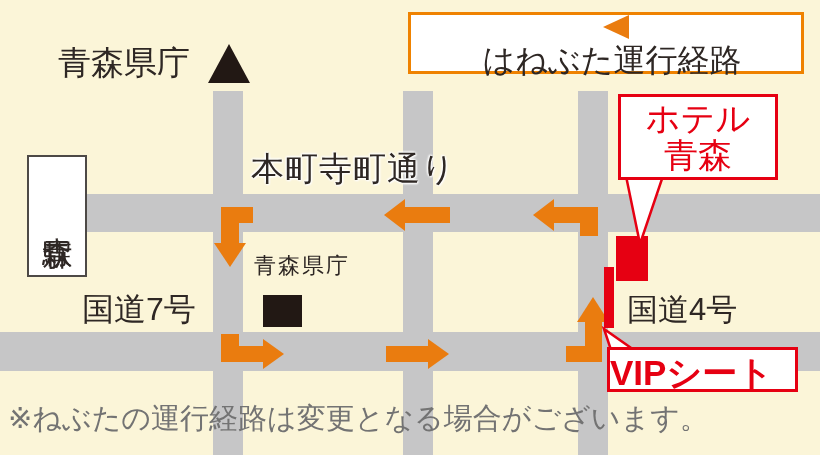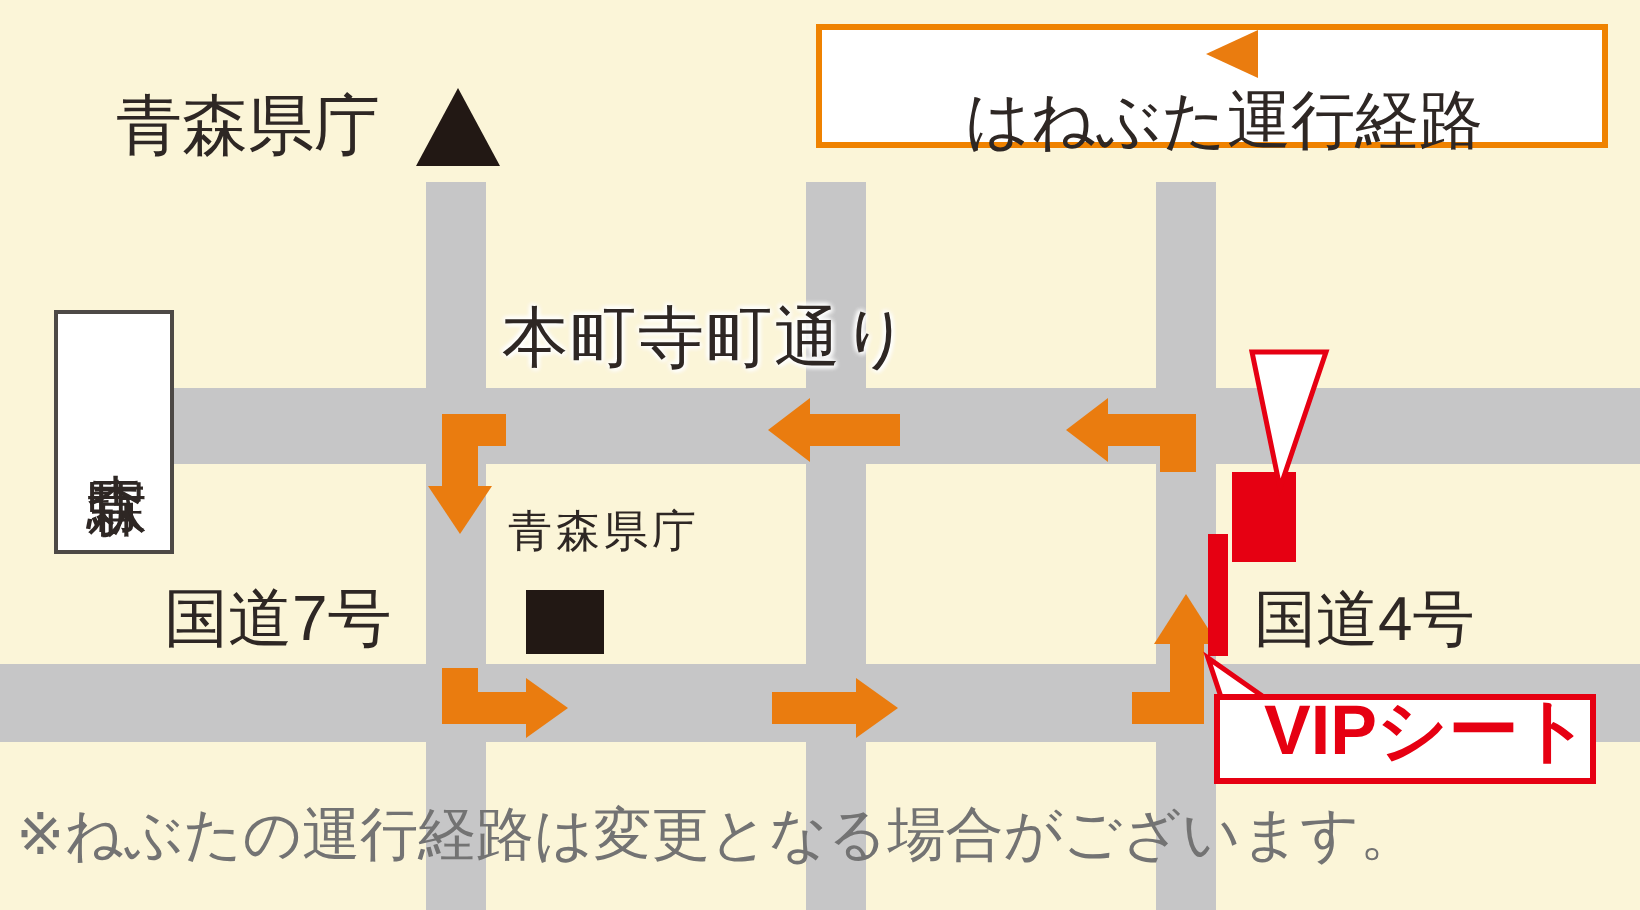--- a/index.html
+++ b/index.html
@@ -26,21 +26,21 @@
     border-right:26px solid var(--orange);margin-left:20px;}
   .legend .l-bar{width:44px;height:10px;background:var(--orange);}
   .legend .l-text{font-size:32px;color:var(--ink);margin-left:12px;white-space:nowrap;}
   .station{position:absolute;left:27px;top:155px;width:60px;height:122px;background:var(--white);
     border:2.5px solid var(--station_border);box-sizing:border-box;display:flex;align-items:center;justify-content:center;}
   .station span{writing-mode:vertical-rl;text-orientation:upright;font-size:30px;color:var(--ink);letter-spacing:2px;}
   .hotel-box{position:absolute;left:618px;top:94px;width:160px;height:86px;background:var(--white);
     border:3px solid var(--red);box-sizing:border-box;display:flex;flex-direction:column;align-items:center;justify-content:center;}
   .hotel-box span{color:var(--red);font-size:34px;line-height:1.1;white-space:nowrap;}
   .vip-box{position:absolute;left:607px;top:347px;width:191px;height:45px;background:var(--white);
-    border:3px solid var(--red);box-sizing:border-box;display:flex;align-items:flex-end;padding-left:22px;}
+    border:3px solid var(--red);box-sizing:border-box;display:flex;align-items:flex-start;padding-left:0;}
   .vip-box span{color:var(--red);font-size:35px;font-weight:bold;white-space:nowrap;}
   .callout-tail{fill:var(--white);stroke:var(--red);stroke-width:2.5;stroke-linejoin:miter;}
   .tails{position:absolute;left:0;top:0;z-index:6;}
   .z1{z-index:1}.z3{z-index:3}.z4{z-index:4}.z5{z-index:5}.z7{z-index:7}.z8{z-index:8}
 </style>
 </head>
 <body>
 
 <div class="canvas">
 
@@ -90,20 +90,24 @@
   <div class="legend z7">
     <div class="l-head"></div>
     <div class="l-bar"></div>
     <div class="l-text">はねぶた運行経路</div>
   </div>
 
   <div class="station z7">
     <span>青森駅</span>
   </div>
 
+  <div class="hotel-box z7">
+    <span>ホテル</span>
+    <span>青森</span>
+  </div>
 
   <div class="vip-box z7">
     <span>VIPシート</span>
   </div>
 
   <div class="label z5" style="left:58px;top:46px;font-size:33px;">青森県庁</div>
   <div class="tri z5" style="left:208px;top:44px;border-left:21px solid transparent;border-right:21px solid transparent;border-bottom:39px solid var(--building);"></div>
 
   <div class="label halo z5" style="left:251px;top:152px;font-size:33px;letter-spacing:1px;">本町寺町通り</div>
 

